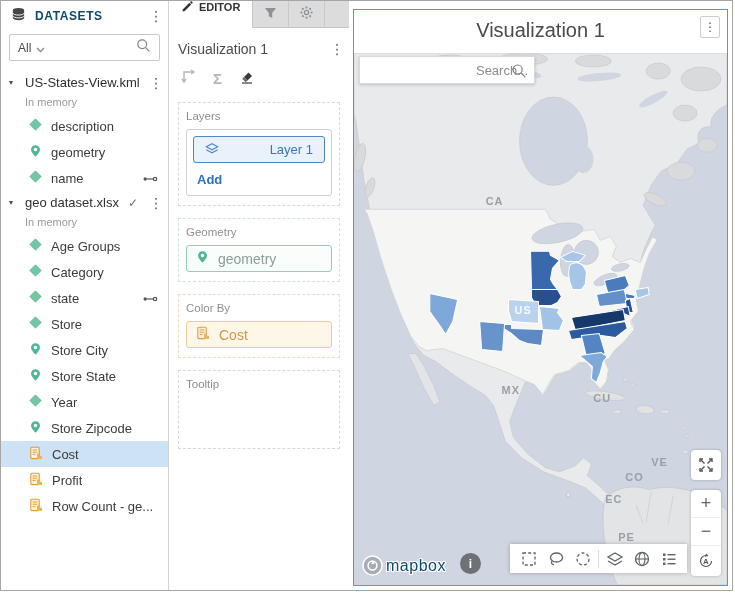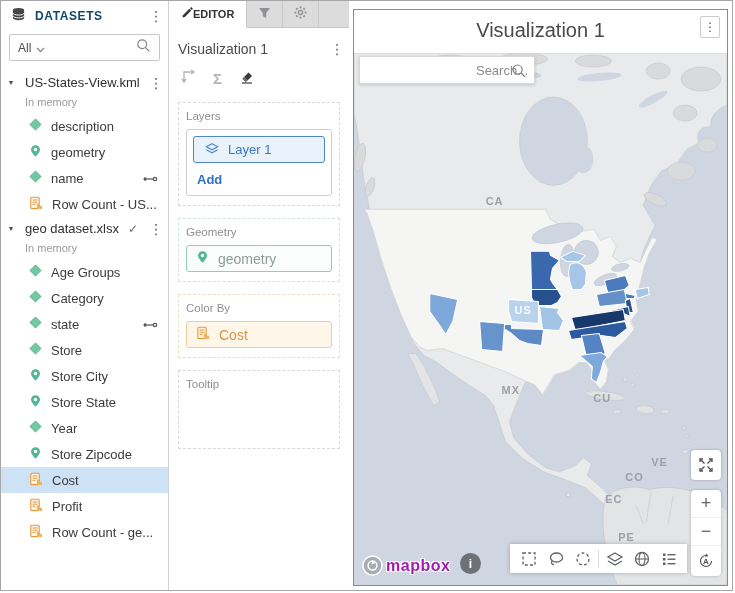--- a/index.html
+++ b/index.html
@@ -22,33 +22,33 @@
   .check { color:#6f6f6f; font-size:12px; margin-right:4px; }
   .sub-row { padding-left:24px; font-size:11px; color:#9a9a9a; height:19px; line-height:16px; }
   .field { display:flex; align-items:center; height:26px; padding:0 10px 0 28px; gap:9px; font-size:13px; color:#3b3b3b; }
   .field.selected { background:#cde2f5; }
   .field .f-label { white-space:nowrap; overflow:hidden; }
   .link-ic { margin-left:auto; }
 
   
   .editor { position:absolute; left:168px; top:0; width:180px; height:100%; background:#fff; }
   .tabs { height:27px; background:#dcdcdc; display:flex; border-bottom:1px solid #c6c6c6; }
-  .tab-active { background:#fff; display:flex; align-items:center; padding:0 12px; font-size:11px; font-weight:bold; color:#333; border-right:1px solid #c6c6c6; margin-bottom:-1px; border-bottom:1px solid #fff; }
+  .tab-active { background:#fff; display:flex; align-items:flex-start; gap:6px; padding:0 12px; font-size:11px; font-weight:bold; color:#333; border-right:1px solid #c6c6c6; margin-bottom:-1px; border-bottom:1px solid #fff; }
   .tab-ic { width:36px; display:flex; align-items:center; justify-content:center; border-right:1px solid #c9c9c9; }
   .ed-body { padding:11px 9px 0 9px; }
   .ed-title-row { display:flex; align-items:center; height:20px; margin-bottom:10px; }
   .ed-title { flex:1; font-size:14px; color:#4a4a4a; }
   .ed-tools { display:flex; align-items:center; gap:17px; margin:2px 2px 15px 2px; height:18px; }
   .section { border:1px dashed #d8d8d8; margin-bottom:12px; padding:7px 7px 9px 7px; }
   .section.geo-tint { border-color:#dcd8cf; }
   .section.green-tint { border-color:#d3e2da; }
   .section.orange-tint { border-color:#ecdcc0; }
   .sec-label { font-size:11.5px; color:#8e8e8e; margin-bottom:7px; display:flex; align-items:center; gap:6px; }
   .layers-box { border:1px solid #cfcfcf; border-radius:3px; padding:6px 6px 7px 6px; }
-  .layer-chip { border:1px solid #4d87c7; background:#e9f2fb; border-radius:3px; height:27px; display:flex; align-items:center; gap:9px; padding:0 11px; color:#3a76bf; font-size:13px; cursor:pointer; }
+  .layer-chip { border:1px solid #4d87c7; background:#e9f2fb; border-radius:3px; height:27px; display:flex; align-items:center; gap:9px; padding:0 11px; color:#3a76bf; font-size:13px; cursor:pointer;justify-content:space-between; }
   .add-link { color:#2e72c4; font-weight:bold; font-size:13px; margin:9px 0 0 4px; display:inline-block; cursor:pointer; }
   .empty-zone { height:28px; }
   .chip { height:27px; border-radius:3px; display:flex; align-items:center; gap:9px; padding:0 9px; font-size:14px; }
   .chip.green { border:1px solid #8ed0b0; background:#fbfdfc; color:#8a9d95; }
   .chip.orange { border:1px solid #ecce97; background:#fdf6e9; color:#d3944a; }
   .warn-ic { width:13px; height:13px; border:1.5px solid #e8bc76; border-radius:50%; color:#e8bc76; font-size:9px; font-weight:bold; display:flex; align-items:center; justify-content:center; }
   .tooltip-empty { height:42px; }
 
   
   .viz { position:absolute; left:352px; top:8px; width:375px; height:577px; border:1px solid #5b96cf; background:#fff; }
@@ -65,21 +65,21 @@
   .fs-btn { position:absolute; right:6px; top:397px; width:30px; height:30px; background:#fff; border-radius:4px; box-shadow:0 0 3px rgba(0,0,0,.25); display:flex; align-items:center; justify-content:center; cursor:pointer; }
   .zoom-stack { position:absolute; right:6px; top:437px; width:30px; background:#fff; border-radius:4px; box-shadow:0 0 3px rgba(0,0,0,.25); overflow:hidden; }
   .z-btn { height:28px; display:flex; align-items:center; justify-content:center; font-size:18px; color:#666; cursor:pointer; border-bottom:1px solid #ededed; }
   .z-btn:last-child { border-bottom:none; height:30px; }
 
   .map-toolbar { position:absolute; left:156px; bottom:12px; height:29px; background:#fff; box-shadow:0 0 4px rgba(0,0,0,.25); display:flex; align-items:center; padding:0 5px; }
   .mt-btn { width:27px; height:29px; display:flex; align-items:center; justify-content:center; cursor:pointer; }
   .mt-div { width:1px; height:18px; background:#ddd; margin:0 2px; }
 
   .mb-logo { position:absolute; left:8px; bottom:9px; display:flex; align-items:center; gap:3px; }
-  .mb-word { font-size:16px; font-weight:bold; letter-spacing:.5px; color:#a21caf;
+  .mb-word { font-size:16px; font-weight:normal; letter-spacing:.5px; color:#0c4a6e;
     text-shadow:-1px -1px 0 #fff, 1px -1px 0 #fff, -1px 1px 0 #fff, 1px 1px 0 #fff, 0 -1px 0 #fff, 0 1px 0 #fff, -1px 0 0 #fff, 1px 0 0 #fff; }
   .info-btn { position:absolute; left:106px; bottom:11px; width:21px; height:21px; border-radius:50%; background:#6e7277; color:#fff; font-size:12px; font-weight:bold; display:flex; align-items:center; justify-content:center; cursor:pointer; }
 
   .map-label { font-size:11px; font-weight:bold; letter-spacing:1px; fill:#9aa0a8; }
   .map-label.light { fill:rgba(255,255,255,.88); }
 </style>
 </head>
 <body>
 
 <div class="app">
@@ -137,31 +137,20 @@
           <span><svg width="13" height="13" viewBox="0 0 14 14">
               <polygon points="7,1 13,7 7,13 1,7" fill="#74c7a4" stroke="#55b28a" stroke-width="1"></polygon>
             </svg></span>
           <span class="f-label">name</span>
           <span class="link-ic"><svg width="15" height="8" viewBox="0 0 15 8">
               <circle cx="2.2" cy="4" r="1.7" fill="#555"></circle>
               <line x1="4" y1="4" x2="10.5" y2="4" stroke="#555" stroke-width="1.2"></line>
               <circle cx="12" cy="4" r="1.7" fill="none" stroke="#555" stroke-width="1.2"></circle>
             </svg></span>
         </div>
-        <div class="field">
-          <span><svg width="14" height="14" viewBox="0 0 14 14">
-              <rect x="1.8" y="1.2" width="8.4" height="11.4" rx="1" fill="#fdf3e3" stroke="#e29a3f" stroke-width="1.1"></rect>
-              <line x1="3.6" y1="4" x2="8.4" y2="4" stroke="#e29a3f" stroke-width="1"></line>
-              <line x1="3.6" y1="6.2" x2="8.4" y2="6.2" stroke="#e29a3f" stroke-width="1"></line>
-              <line x1="3.6" y1="8.4" x2="6.5" y2="8.4" stroke="#e29a3f" stroke-width="1"></line>
-              <rect x="8" y="7.6" width="2.2" height="5.4" fill="#eeb061"></rect>
-              <rect x="10.8" y="9.8" width="2.2" height="3.2" fill="#eeb061"></rect>
-            </svg></span>
-          <span class="f-label">Row Count - US...</span>
-        </div>
         <div class="ds-row">
           <span class="caret">▾</span>
           <span class="ds-name">geo dataset.xlsx</span>
           <span class="check">✓</span>
           <span class="kebab">⋮</span>
         </div>
         <div class="sub-row">In memory</div>
         <div class="field">
           <span><svg width="13" height="13" viewBox="0 0 14 14">
               <polygon points="7,1 13,7 7,13 1,7" fill="#74c7a4" stroke="#55b28a" stroke-width="1"></polygon>

